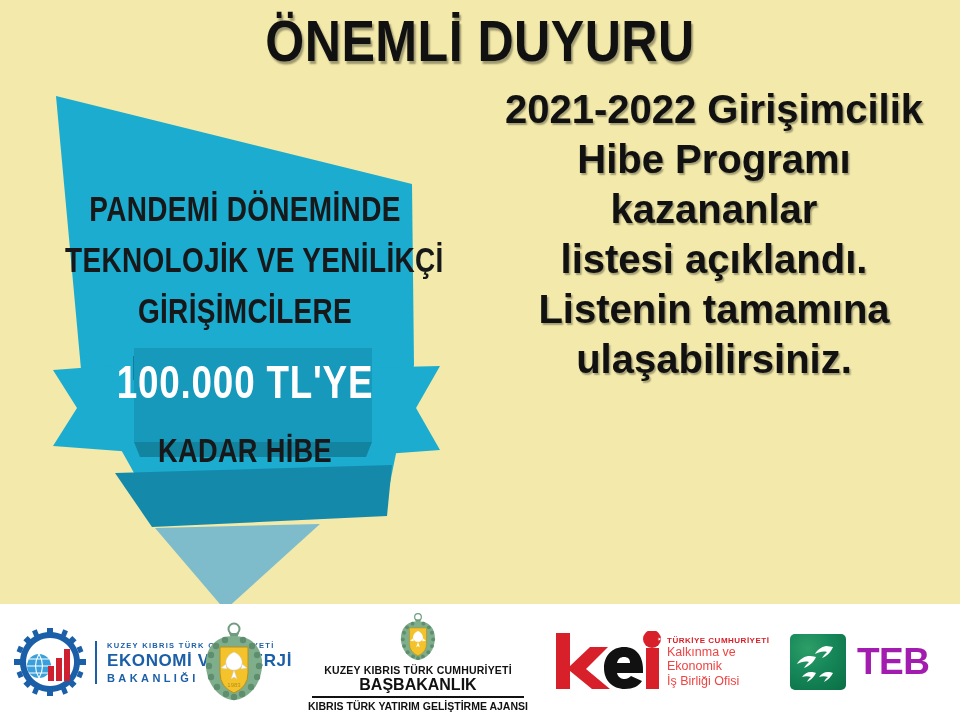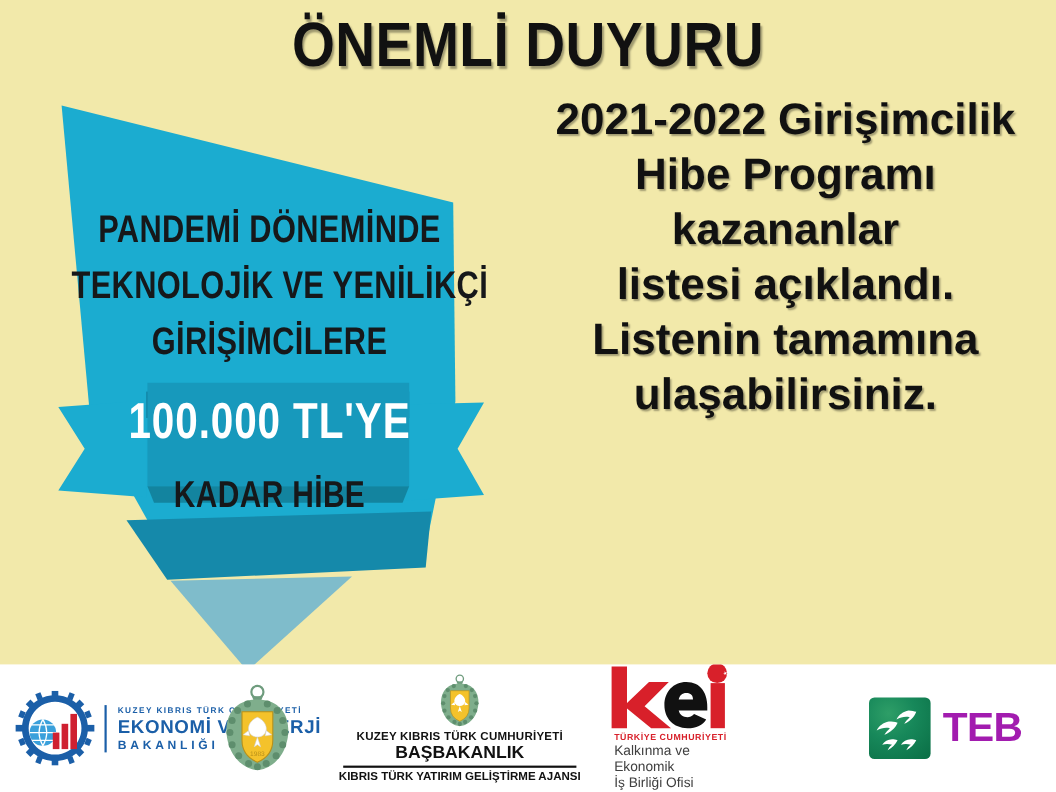--- a/index.html
+++ b/index.html
@@ -86,25 +86,25 @@
   .lg-crest{left:196px;}
 
   
   .lg-agency{left:308px;flex-direction:column;justify-content:center;}
   .lg-ag-l1{font-size:10.5px;font-weight:bold;color:#111;letter-spacing:0.2px;white-space:nowrap;text-align:center;margin-top:2px;}
   .lg-ag-l2{font-size:16px;font-weight:bold;color:#111;white-space:nowrap;text-align:right;}
   .lg-ag-rule{width:212px;height:1.4px;background:#111;margin:2px 0 2px 0;}
   .lg-ag-l3{font-size:10.5px;font-weight:bold;color:#111;white-space:nowrap;text-align:center;}
 
   
-  .lg-kei{left:552px;flex-direction:column;}
+  .lg-kei{left:552px;}
   .kei-mark{position:relative;width:110px;height:62px;}
   .kei-txt{margin-left:5px;}
   .kei-t1{font-size:8px;font-weight:bold;color:#D8202A;letter-spacing:0.5px;white-space:nowrap;}
-  .kei-t2{font-size:12.5px;color:#404040;white-space:nowrap;line-height:14.5px;}
+  .kei-t2{font-size:12.5px;color:#ef4444;white-space:nowrap;line-height:14.5px;}
 
   
   .lg-teb{left:790px;}
   .teb-sq{
     width:56px;height:56px;border-radius:5px;
     background:radial-gradient(circle at 32% 26%, #2E9E67 0%, #17885A 42%, #0A6E45 100%);
     position:relative;
   }
   .teb-word{
     margin-left:11px;font-size:37px;font-weight:bold;color:#a21caf;letter-spacing:-0.5px;

